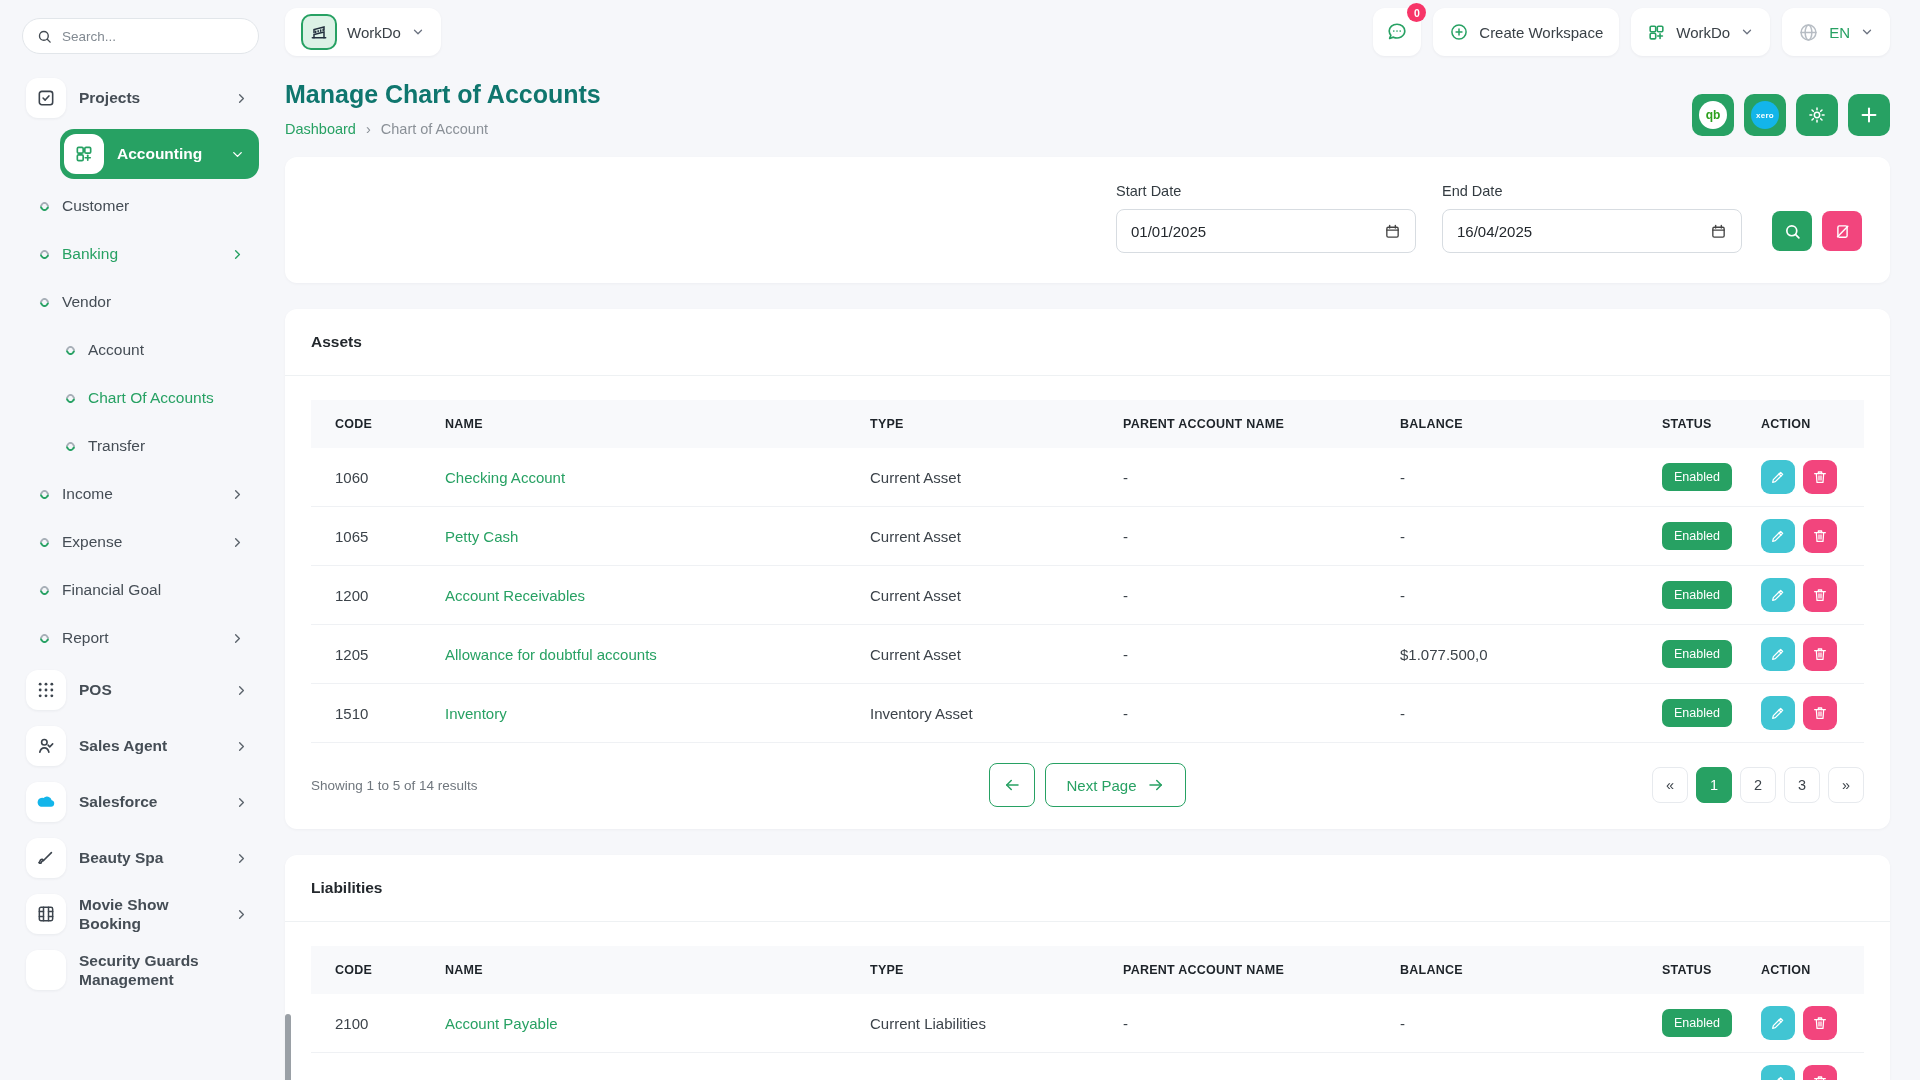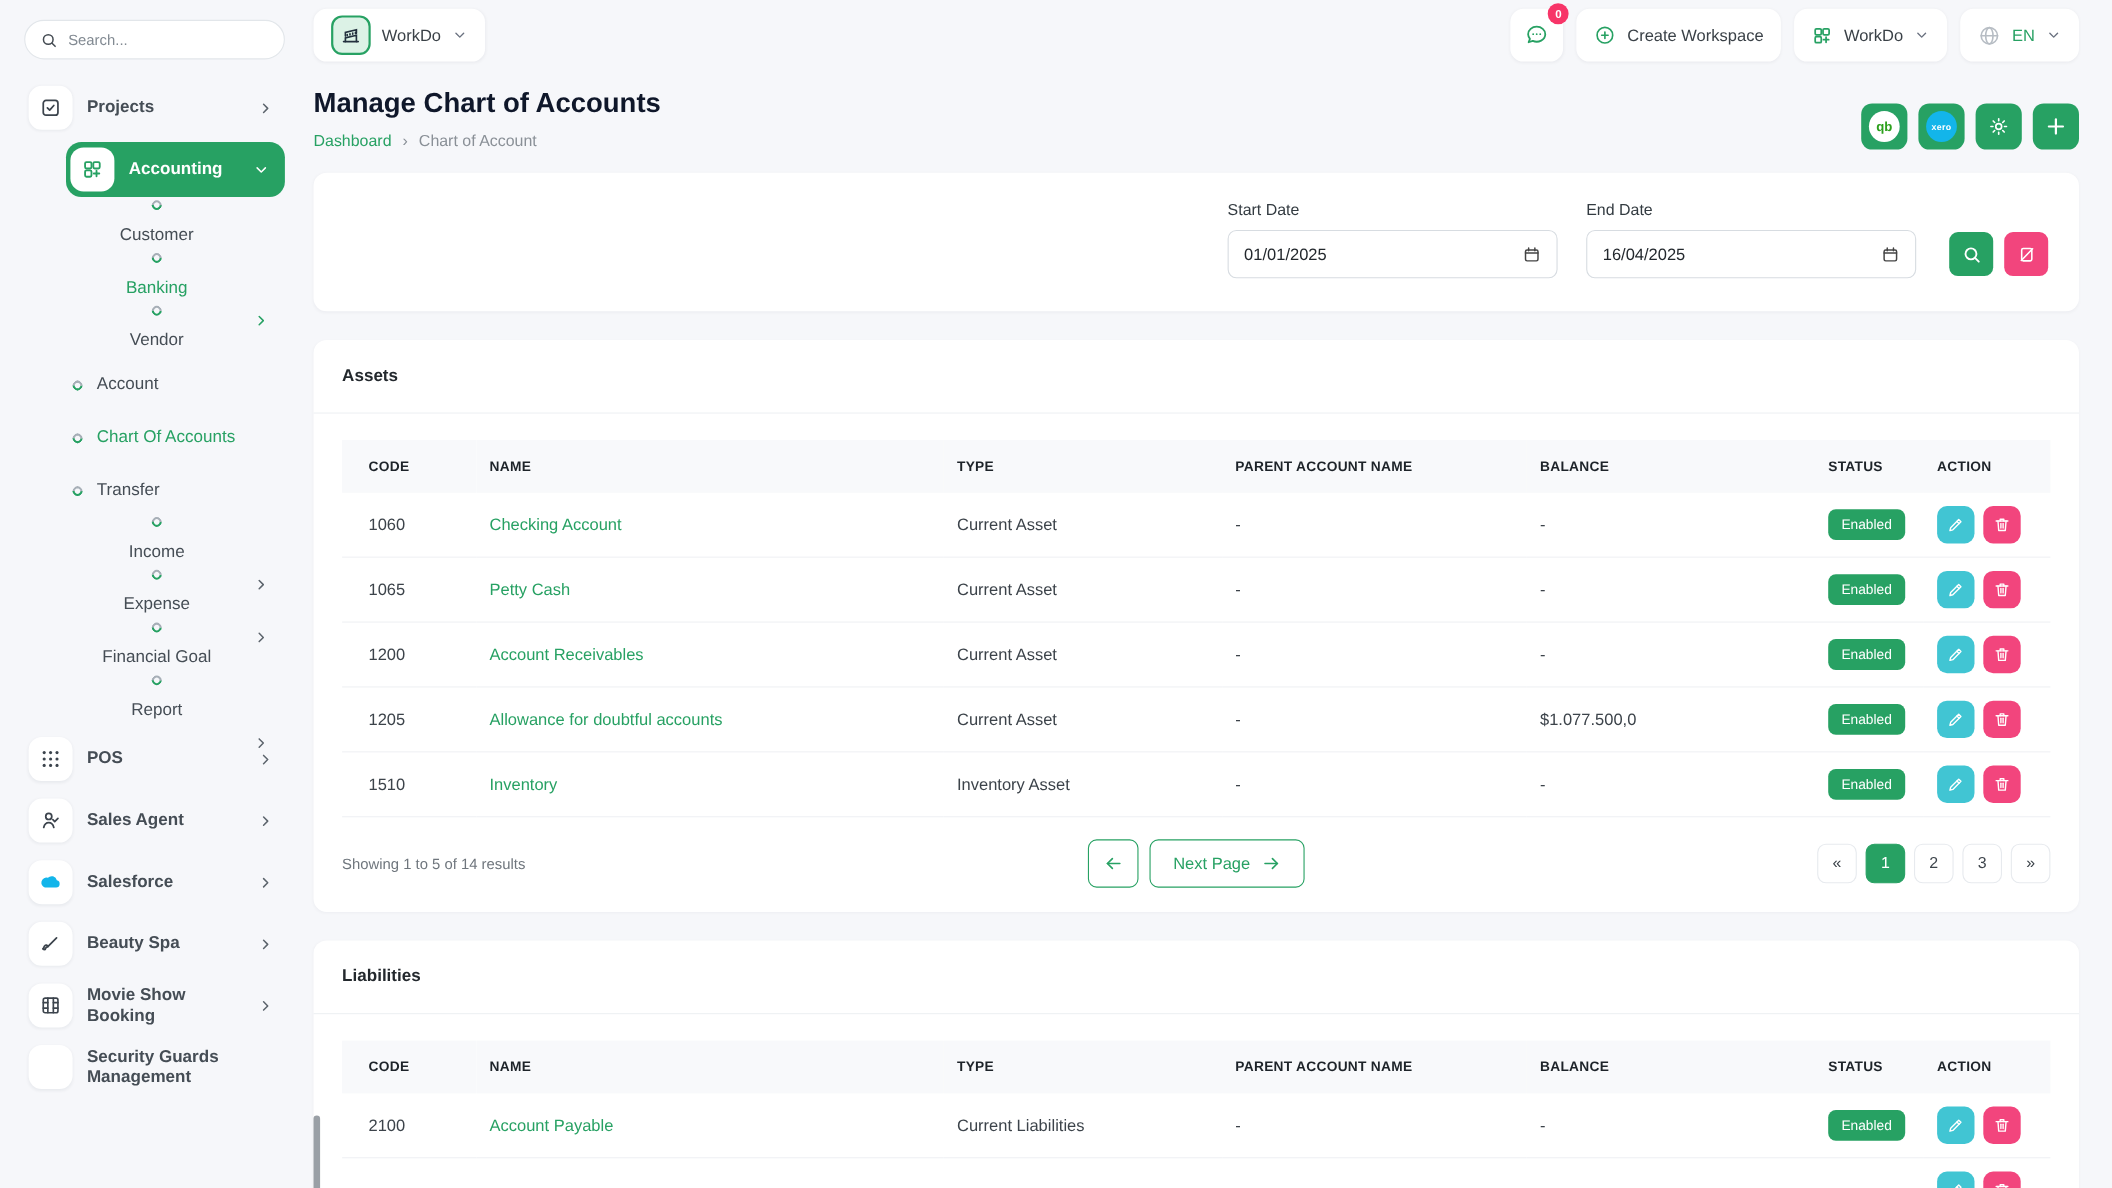--- a/index.html
+++ b/index.html
@@ -22,21 +22,21 @@
   .nav-item{display:flex;align-items:center;gap:13px;cursor:pointer;color:#454d55;}
   .nav-item .lbl{font-size:15.5px;line-height:1.25;}
   .nav-item .chev{margin-left:auto;color:#5c646c;display:grid;place-items:center;}
   .lvl0{height:50px;padding:0 10px 0 4px;font-weight:600;margin:3px 0;}
   .lvl0 .lbl{font-weight:600;}
   .icn-box{width:40px;height:40px;border-radius:12px;background:#fff;display:grid;place-items:center;
     box-shadow:0 1px 3px rgba(20,30,50,.06);color:#3c444d;flex:0 0 40px;}
   .lvl0.active{background:var(--primary-green,#27a163);border-radius:14px;color:#fff;padding-right:14px;margin-left:38px;}
   .lvl0.active .lbl,.lvl0.active .chev{color:#fff;}
   .lvl0.active .icn-box{color:var(--primary-green,#27a163);box-shadow:none;}
-  .lvl1{height:48px;padding:0 14px 0 18px;flex-direction:column;}
+  .lvl1{height:48px;padding:0 14px 0 18px;}
   .lvl2{height:48px;padding:0 14px 0 44px;}
   .bullet{width:9px;height:9px;border-radius:50%;flex:0 0 9px;border:2px solid;
     border-color:#a7afb7 #a7afb7 var(--primary-green,#27a163) var(--primary-green,#27a163);
     transform:rotate(-45deg);}
   .nav-item.highlight{color:var(--primary-green,#27a163);}
   .nav-item.highlight .lbl{color:var(--primary-green,#27a163);}
   .nav-item.highlight .chev{color:var(--primary-green,#27a163);}
   .side-scroll{position:absolute;right:-6px;top:1014px;width:6px;height:70px;border-radius:3px;background:#9aa0a6;}
 
   
@@ -48,21 +48,21 @@
     background:#dcf2e6;display:grid;place-items:center;color:#23303e;}
   .topbar-right{display:flex;align-items:center;gap:12px;}
   .chat-btn{position:relative;width:48px;height:48px;border-radius:12px;background:#fff;
     box-shadow:0 1px 3px rgba(16,24,40,.05);display:grid;place-items:center;color:var(--primary-green,#27a163);cursor:pointer;}
   .chat-badge{position:absolute;top:-5px;right:-5px;width:19px;height:19px;border-radius:50%;
     background:var(--badge-pink,#f73568);color:#fff;font-size:10.5px;display:grid;place-items:center;font-weight:700;}
   .grn{color:var(--primary-green,#27a163);}
   .chev-sm{color:#6b7280;display:grid;place-items:center;}
 
   .page-head{display:flex;justify-content:space-between;align-items:flex-start;margin-top:18px;}
-  h1{font-size:25px;font-weight:700;color:#0f172a;margin:0 0 12px 0;}
+  h1{font-size:25px;font-weight:700;color:#0f766e;margin:0 0 12px 0;}
   .crumbs{font-size:14.5px;color:#8a9097;display:flex;gap:10px;align-items:center;}
   .crumbs a{color:var(--primary-green,#27a163);text-decoration:none;cursor:pointer;}
   .quick-actions{display:flex;gap:10px;margin-top:14px;}
   .qa-btn{width:42px;height:42px;border-radius:10px;background:var(--primary-green,#27a163);
     display:grid;place-items:center;color:#fff;cursor:pointer;border:none;}
   .qb-circle{width:28px;height:28px;border-radius:50%;background:#fff;color:#2ca01c;font-weight:800;
     font-size:12px;display:grid;place-items:center;}
   .xero-circle{width:28px;height:28px;border-radius:50%;background:var(--xero-blue,#13b5ea);color:#fff;
     font-weight:700;font-size:8px;display:grid;place-items:center;letter-spacing:.3px;}
 

